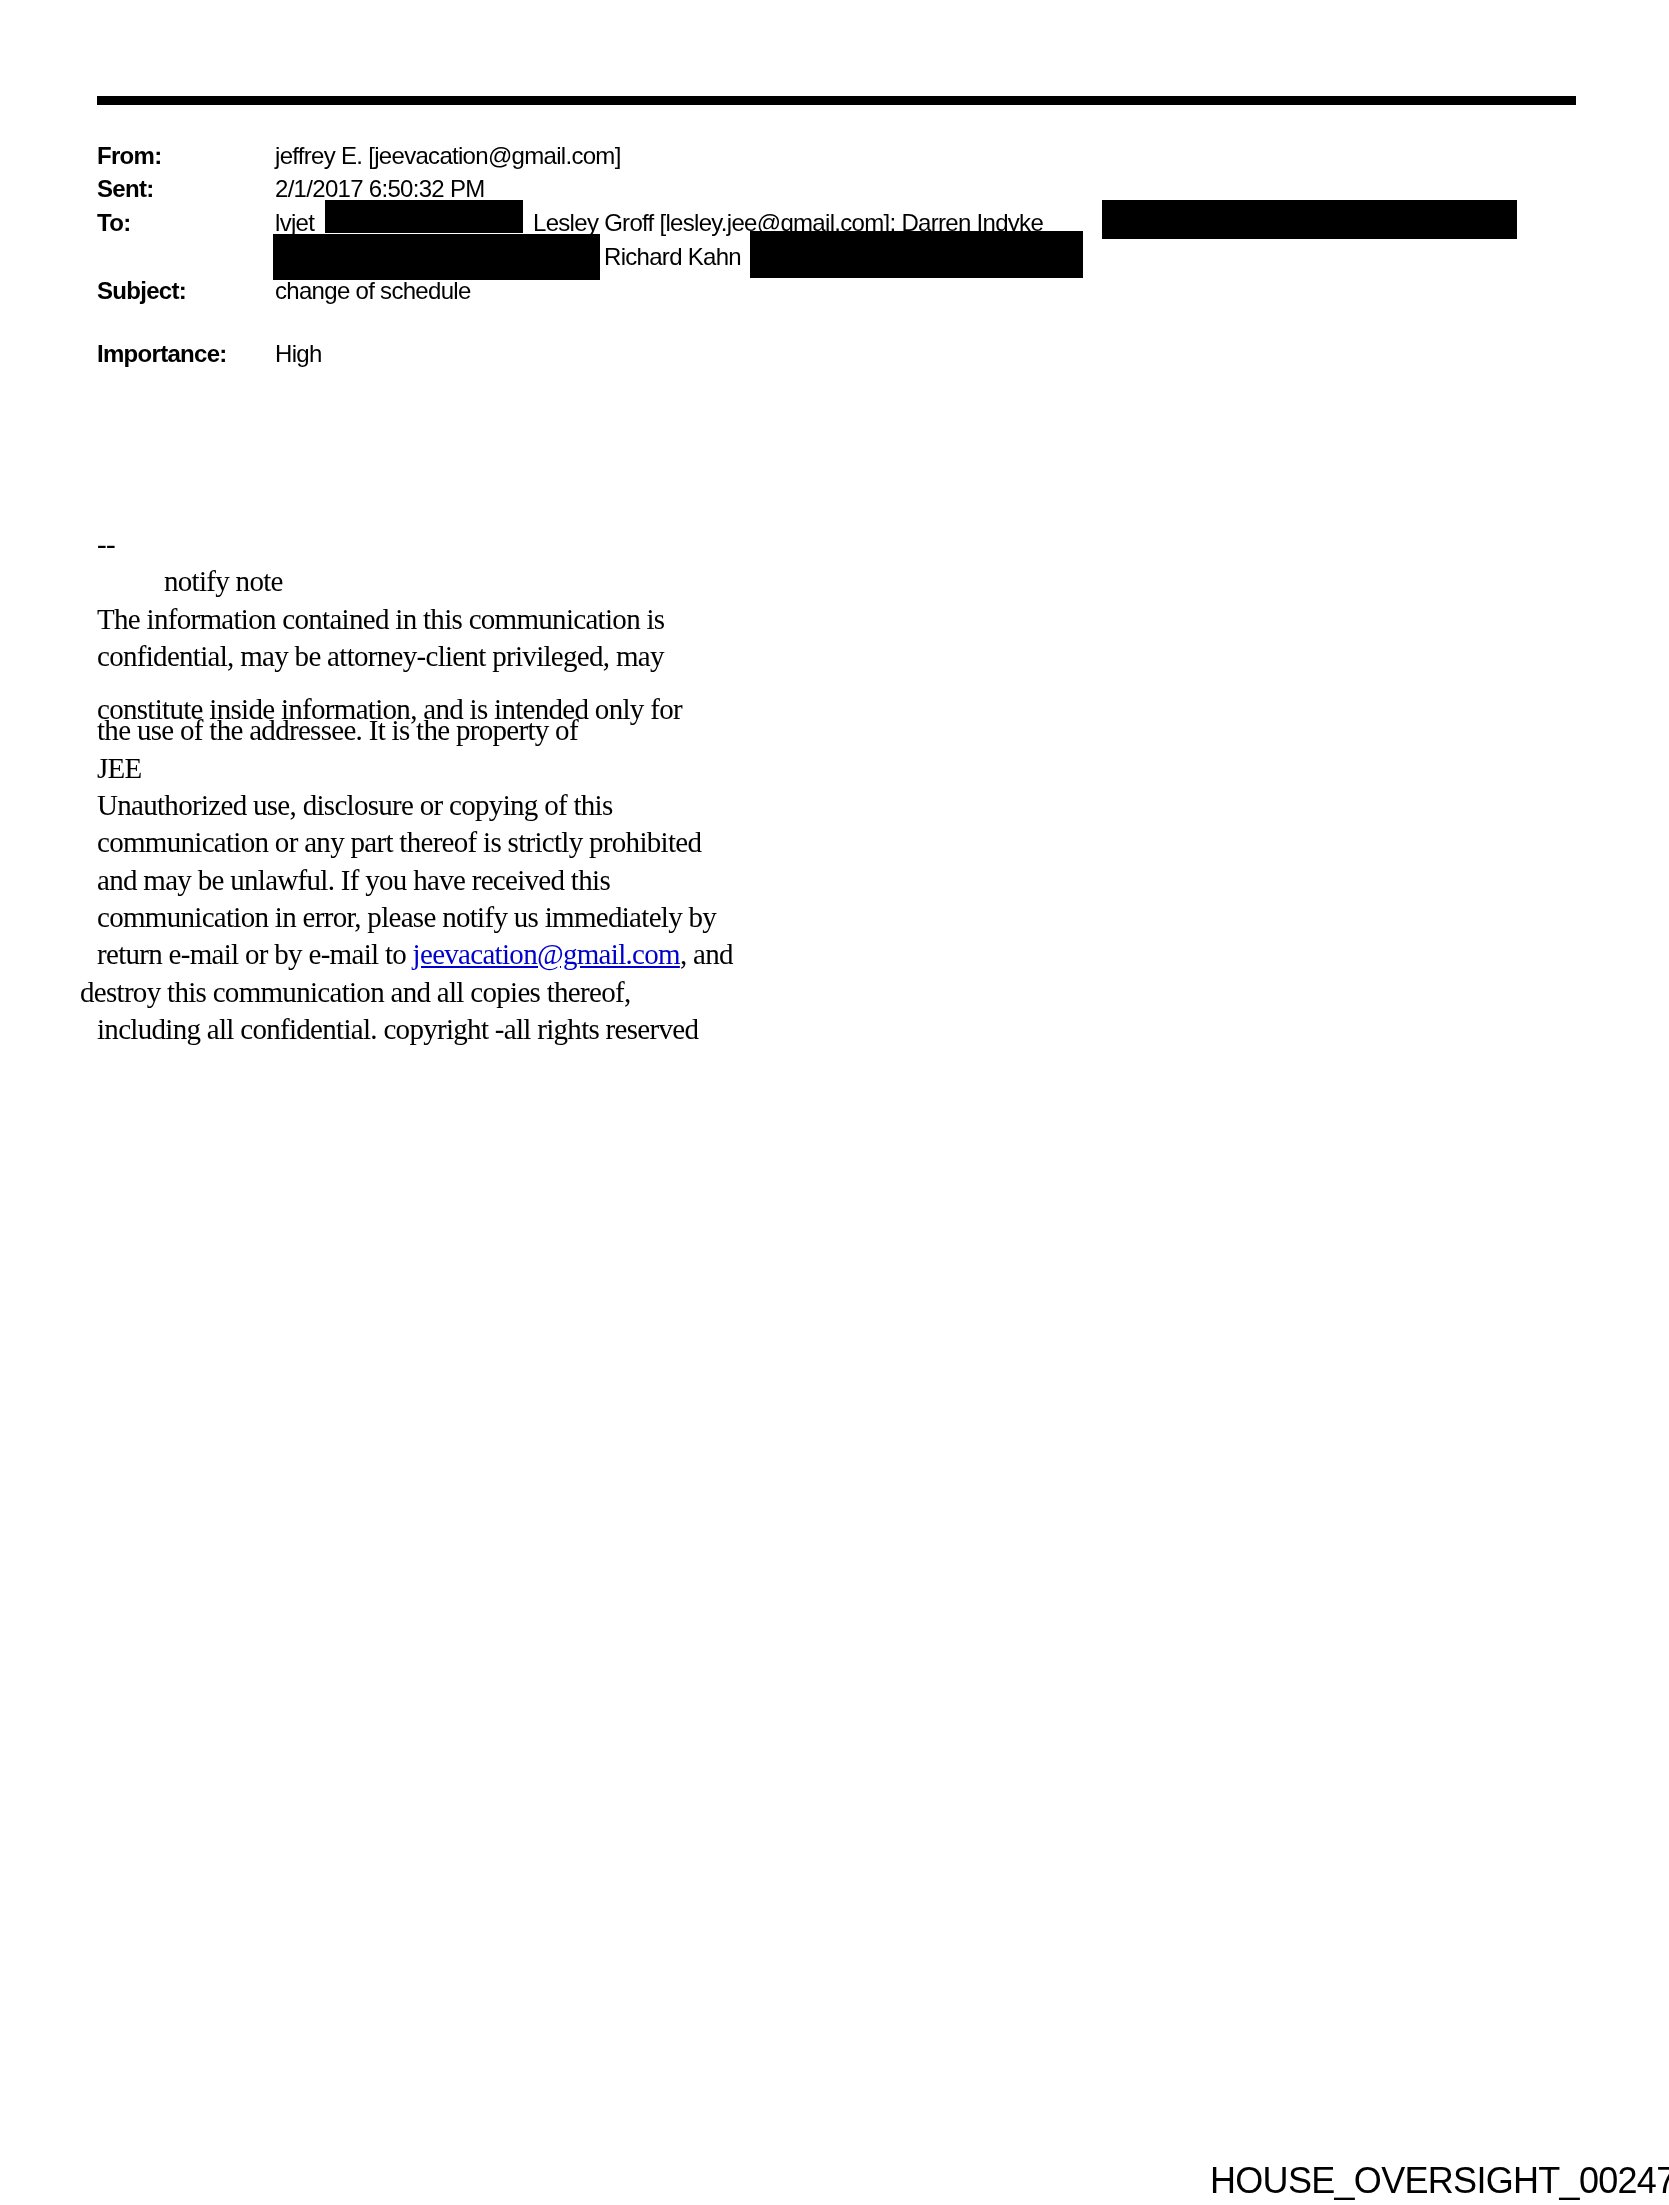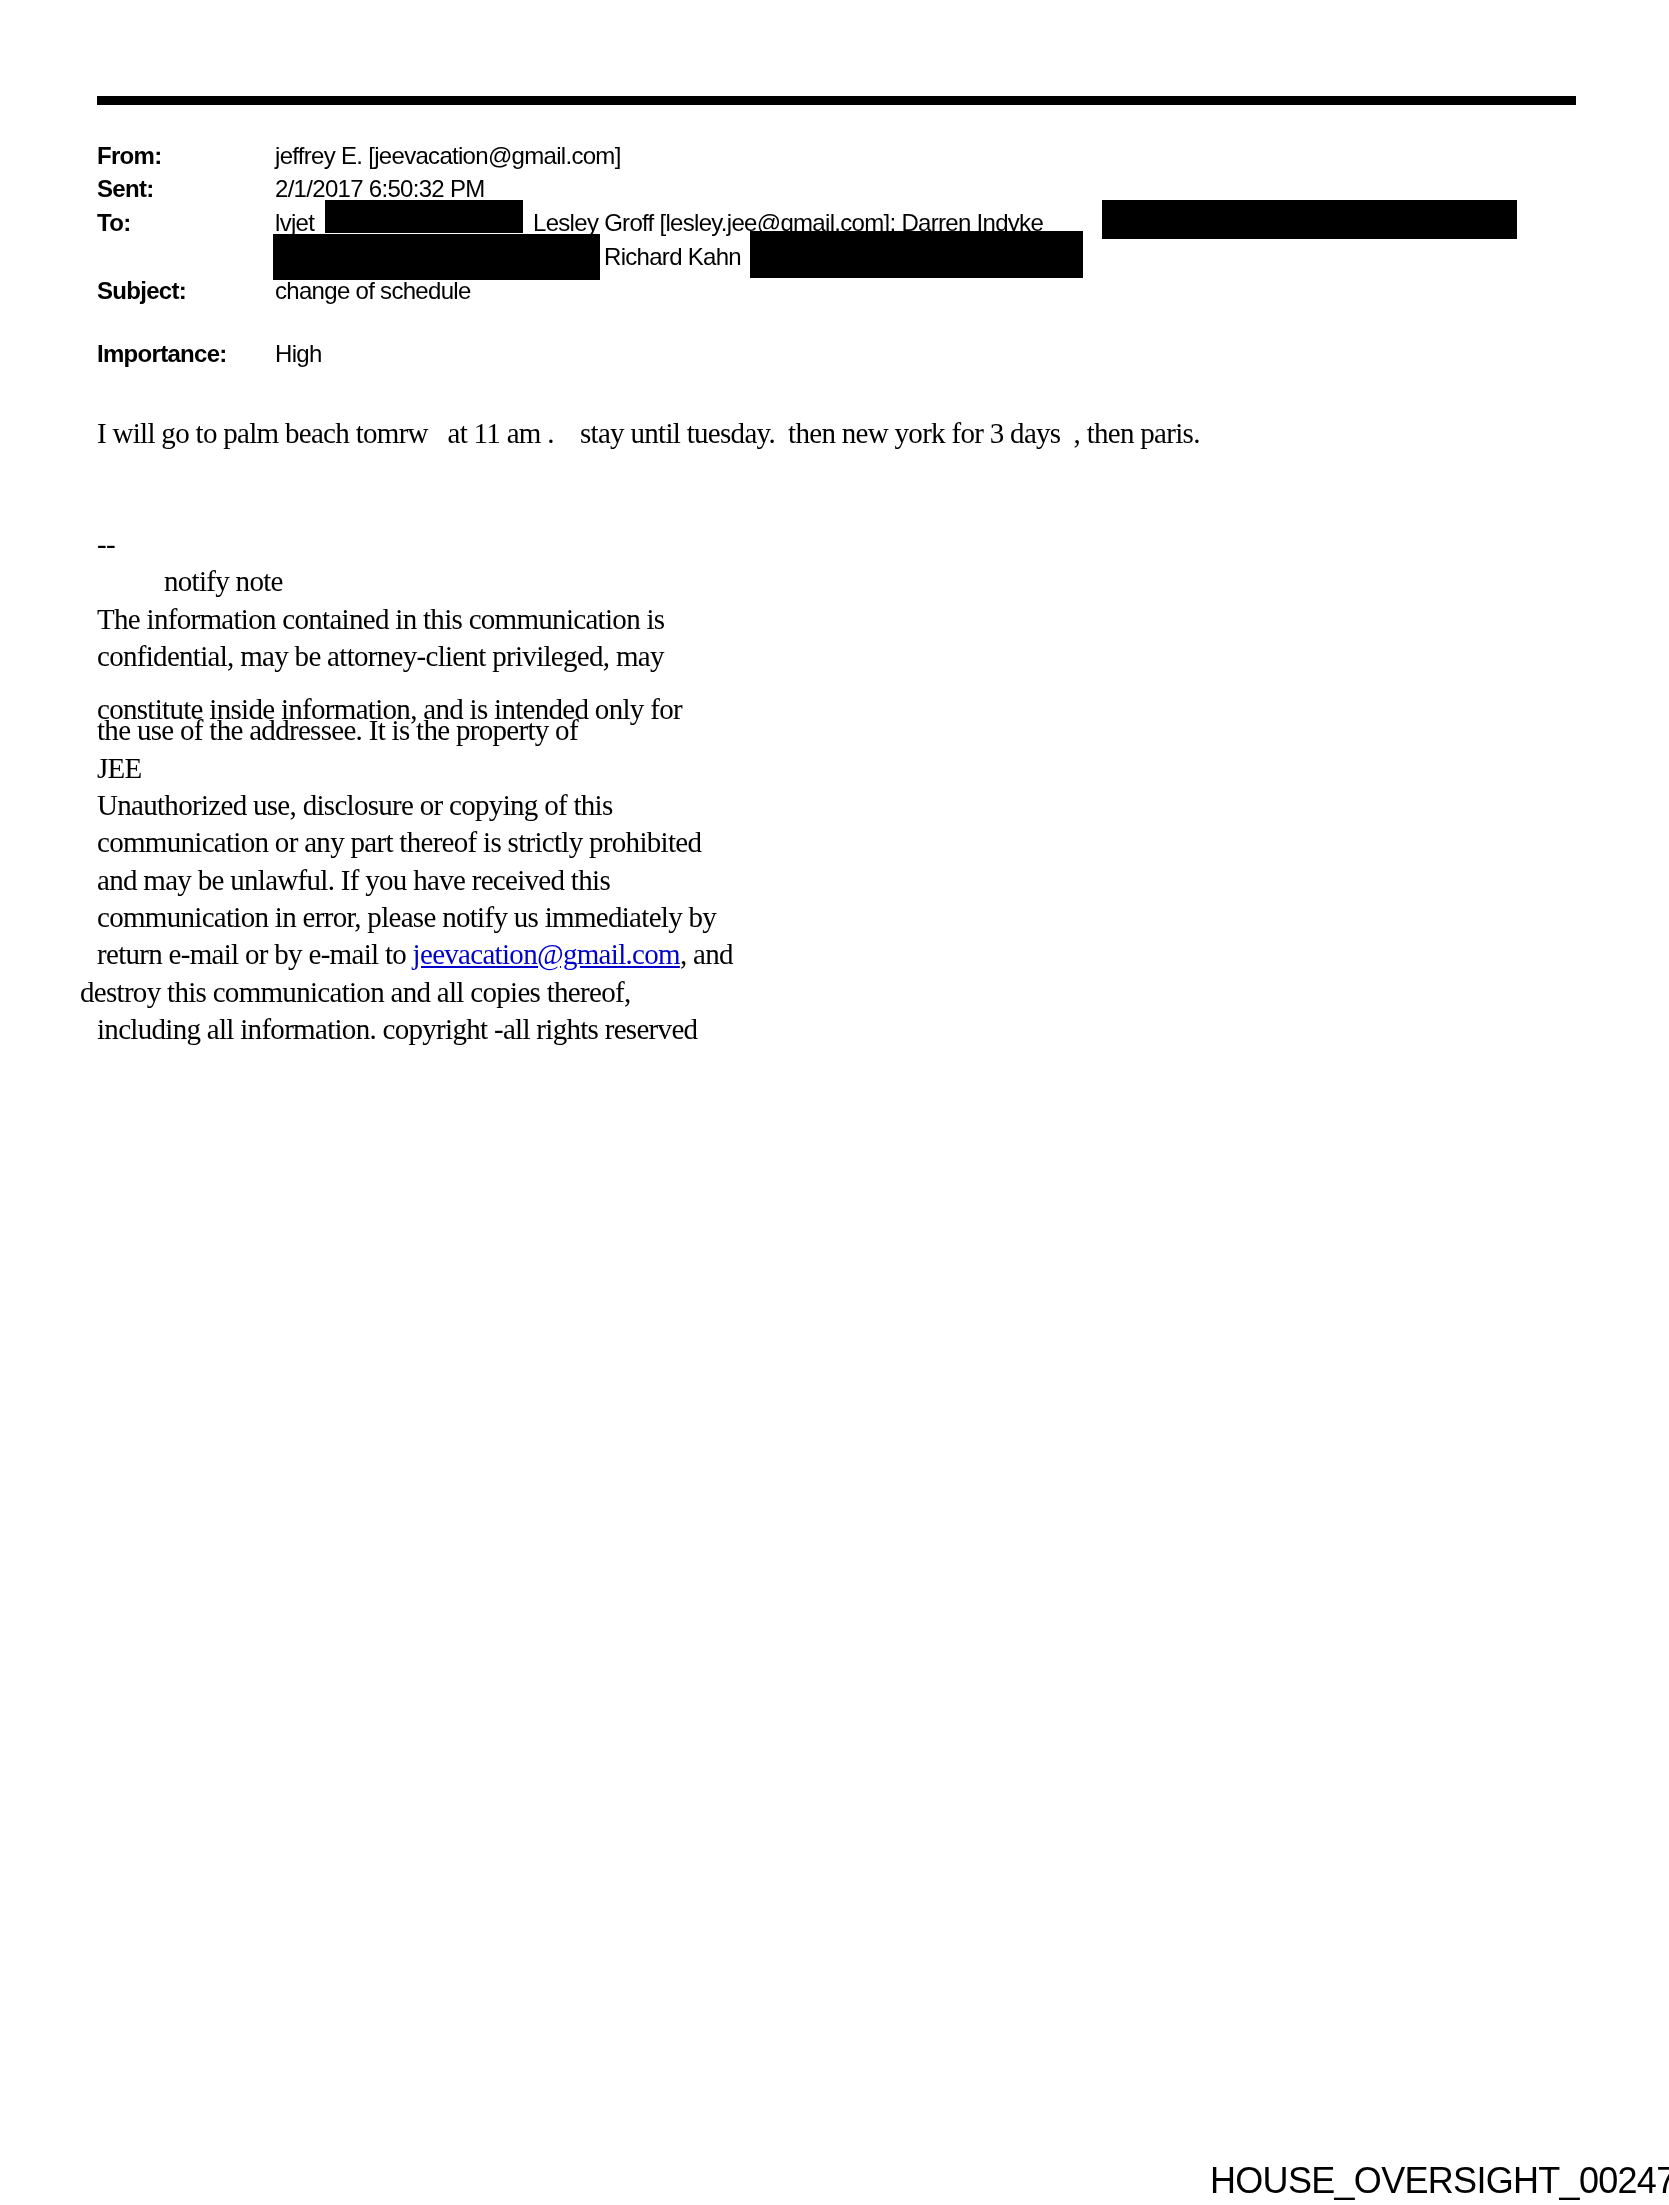--- a/index.html
+++ b/index.html
@@ -83,36 +83,35 @@
   <div class="redact redact-b"></div>
   <span class="t sans" style="left:604px; top:244px;">Richard Kahn</span>
   <div class="redact redact-d"></div>
 
   <span class="t sans b" style="left:97px; top:278px;">Subject:</span>
   <span class="t sans" style="left:275px; top:278px;">change of schedule</span>
 
   <span class="t sans b" style="left:97px; top:341px;">Importance:</span>
   <span class="t sans" style="left:275px; top:341px;">High</span>
 
-  <div class="t serif" style="left:97px; top:416px;">I will go to palm beach tomrw   at 11 am .    stay until tuesday.  then new york for 3 days  , then paris.</div>
 
   <div class="t serif" style="left:97px; top:527px;">--</div>
   <div class="t serif" style="left:164px; top:564px;">notify note</div>
 
   <div class="t serif" style="left:97px; top:602px;">The information contained in this communication is</div>
   <div class="t serif" style="left:97px; top:639px;">confidential, may be attorney-client privileged, may</div>
   <div class="t serif" style="left:97px; top:692px;">constitute inside information, and is intended only for</div>
   <div class="t serif" style="left:97px; top:713px;">the use of the addressee. It is the property of</div>
   <div class="t serif" style="left:97px; top:751px;">JEE</div>
   <div class="t serif" style="left:97px; top:788px;">Unauthorized use, disclosure or copying of this</div>
   <div class="t serif" style="left:97px; top:825px;">communication or any part thereof is strictly prohibited</div>
   <div class="t serif" style="left:97px; top:863px;">and may be unlawful. If you have received this</div>
   <div class="t serif" style="left:97px; top:900px;">communication in error, please notify us immediately by</div>
 
   <div class="t serif" style="left:97px; top:937px;"><span>return e-mail or by e-mail to </span><a class="email-link">jeevacation@gmail.com</a><span>, and</span></div>
 
   <div class="t serif" style="left:80px; top:975px;">destroy this communication and all copies thereof,</div>
-  <div class="t serif" style="left:97px; top:1012px;">including all information. copyright -all rights reserved</div>
+  <div class="t serif" style="left:97px; top:1012px;">including all confidential. copyright -all rights reserved</div>
 
   <div class="t bates" style="left:1210px; top:2160px;">HOUSE_OVERSIGHT_002476</div>
 
 </div>
 
 
 </body></html>

